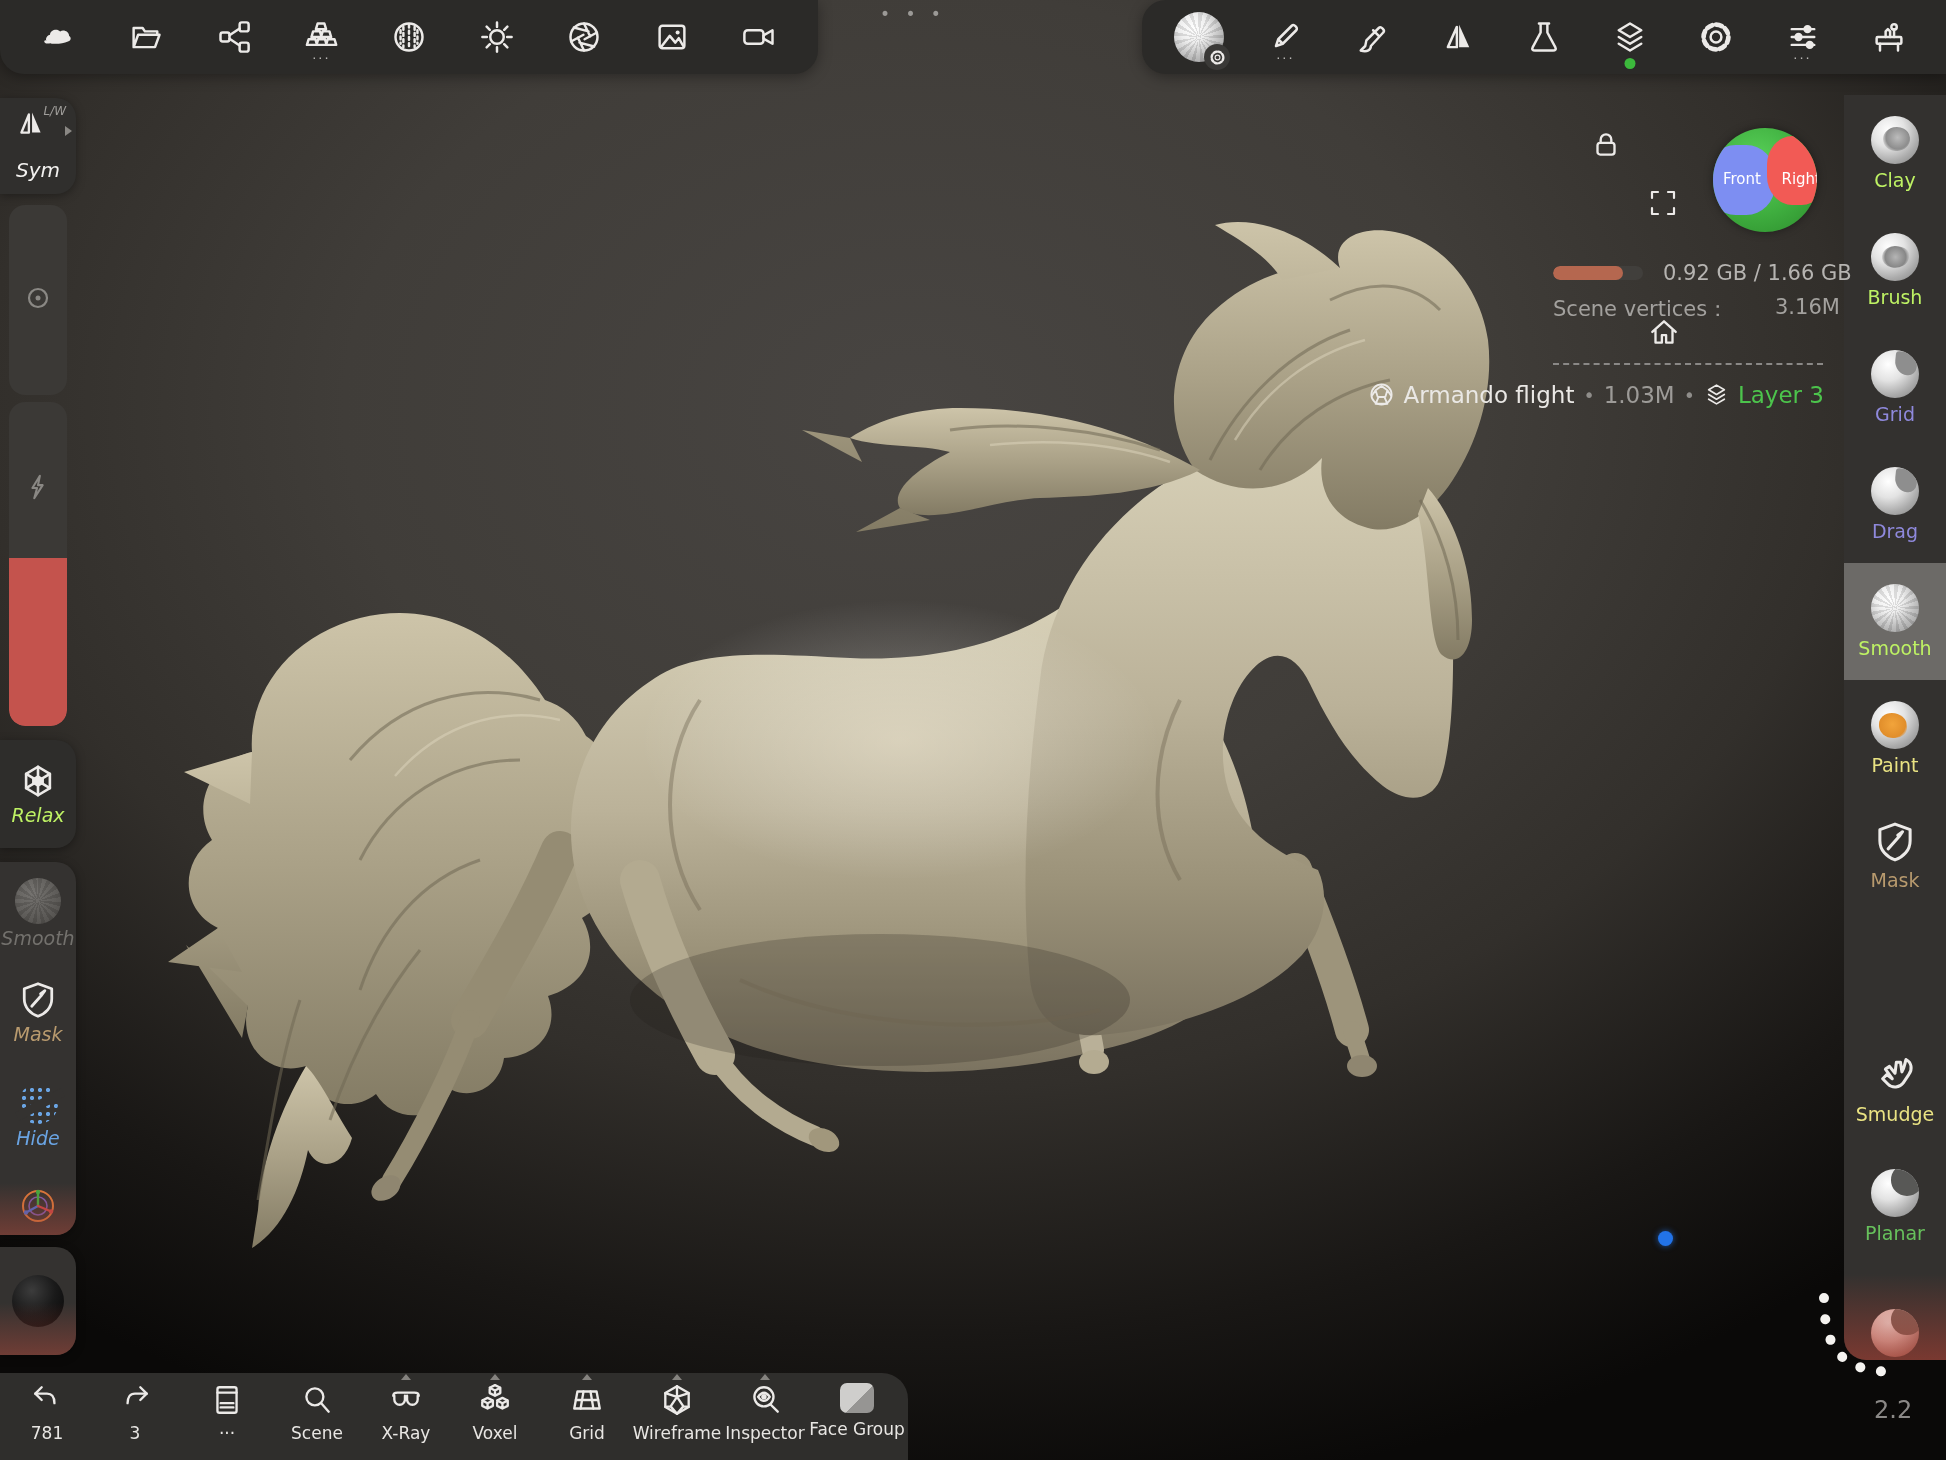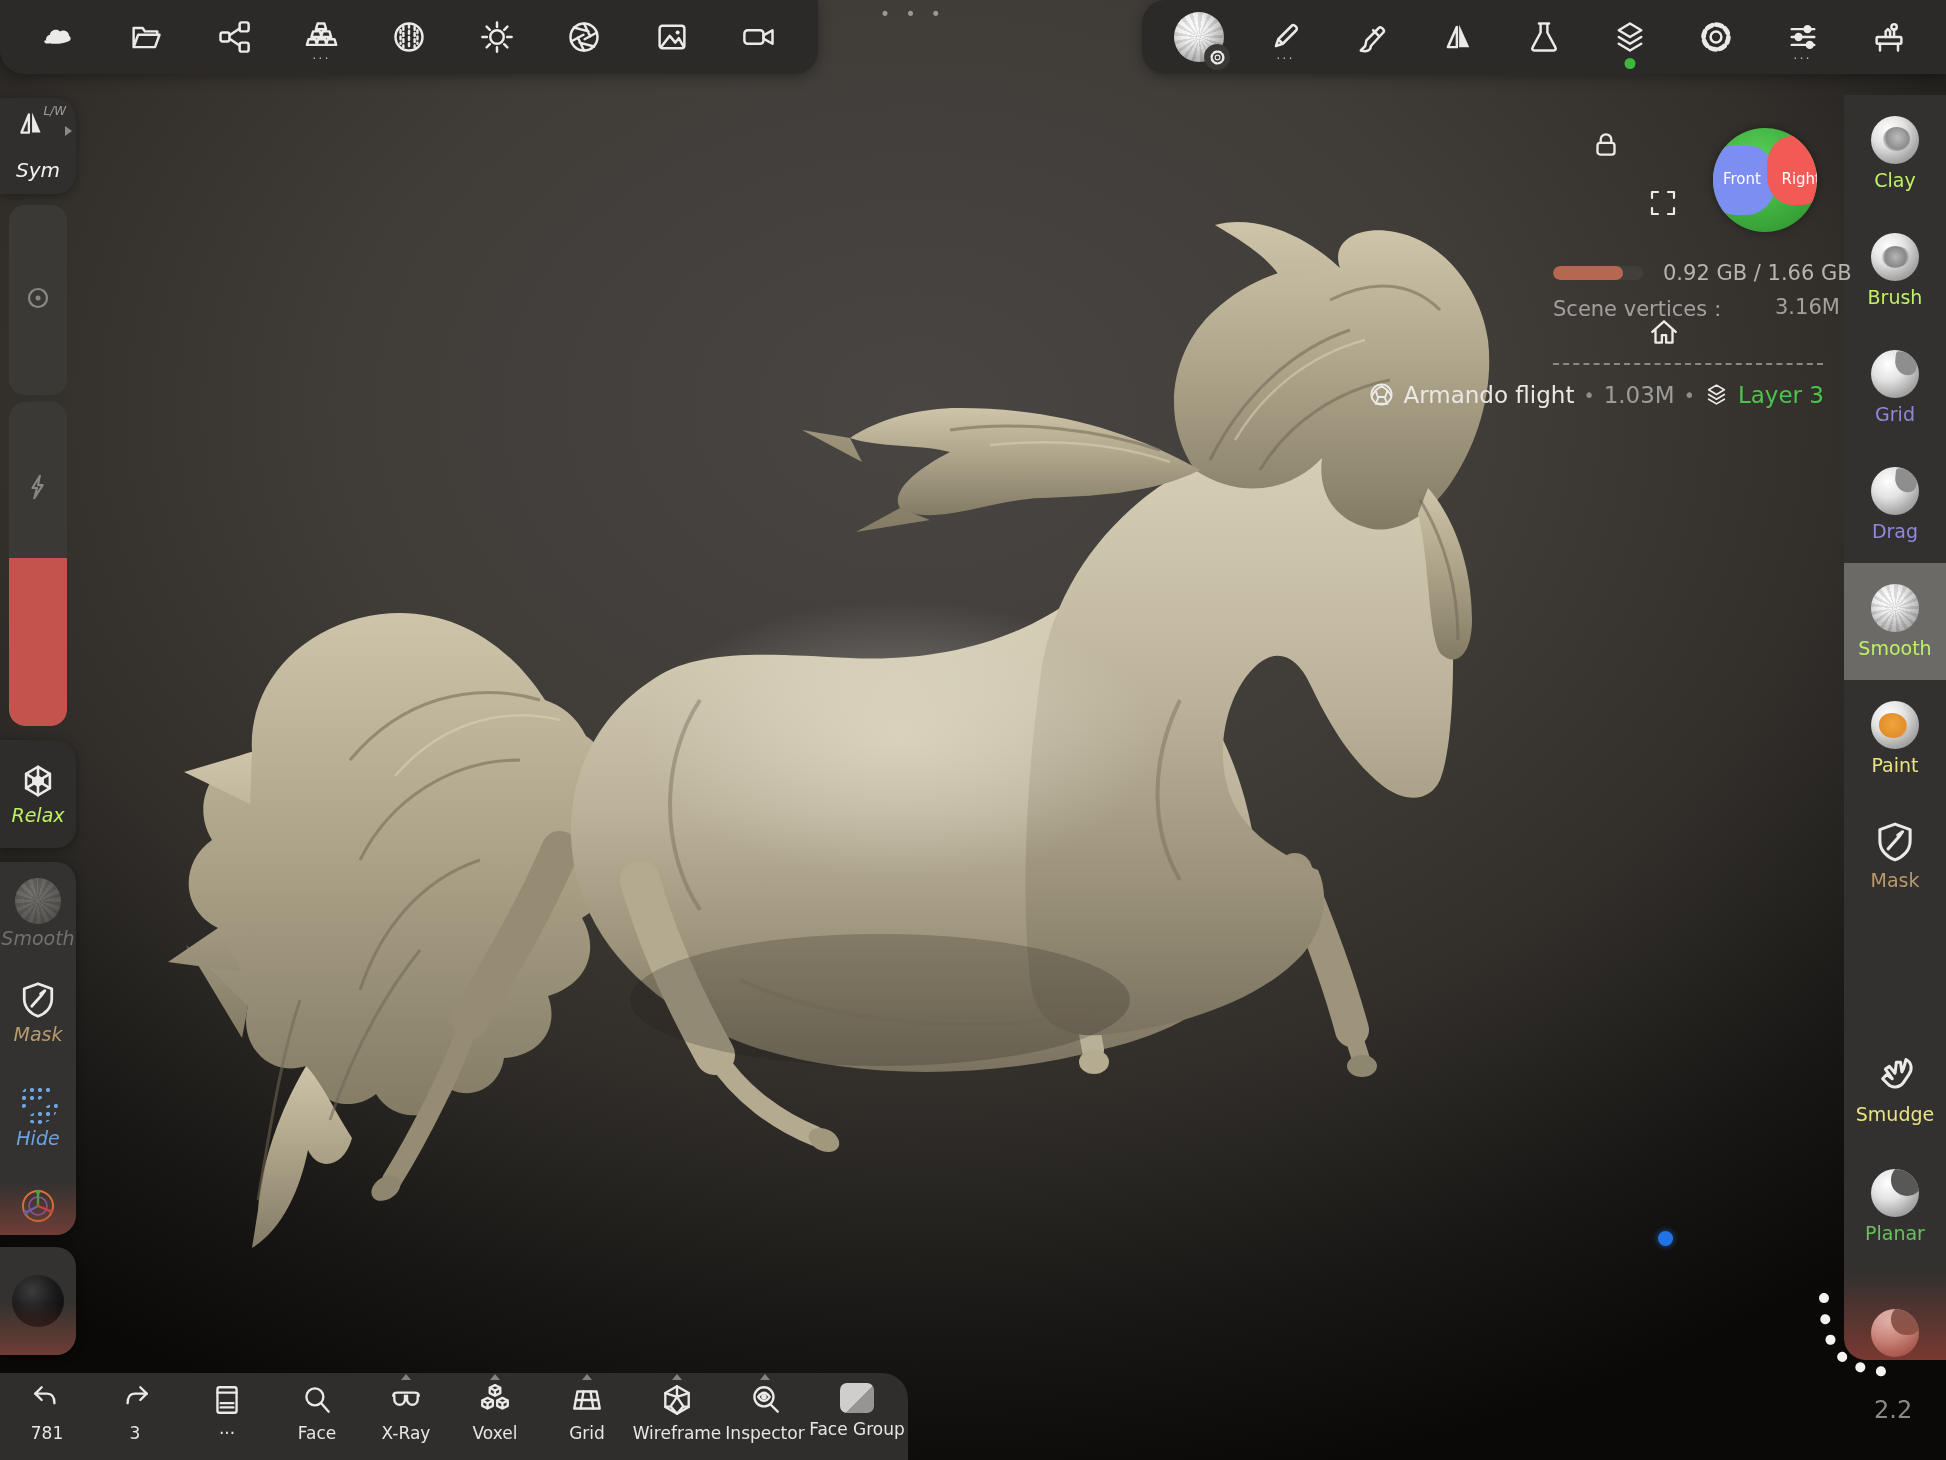--- a/index.html
+++ b/index.html
@@ -453,21 +453,21 @@
           <rect x="7" y="4" width="18" height="24" rx="2"></rect>
           <path d="M7 9h18M10 19h12M10 23h12"></path>
         </svg>
       <span class="lbl">···</span>
     </div>
     <div class="bitem" style="left:317px;">
       <svg class="ic" width="34" height="34" viewBox="0 0 32 32">
           <circle cx="14" cy="13" r="8"></circle>
           <path d="M20 19l7 8"></path>
         </svg>
-      <span class="lbl">Face</span>
+      <span class="lbl">Scene</span>
     </div>
     <div class="bitem" style="left:406px;">
       <div class="caret" style="left:50%;"></div>
       <svg class="ic" width="36" height="34" viewBox="0 0 32 32">
           <path d="M4 12c0-2 2-3 4-3h16c2 0 4 1 4 3"></path>
           <path d="M5 12v3.5a5 5 0 0 0 10 0V12M17 12v3.5a5 5 0 0 0 10 0V12M15 14h2"></path>
         </svg>
       <span class="lbl">X-Ray</span>
     </div>
     <div class="bitem" style="left:495px;">

